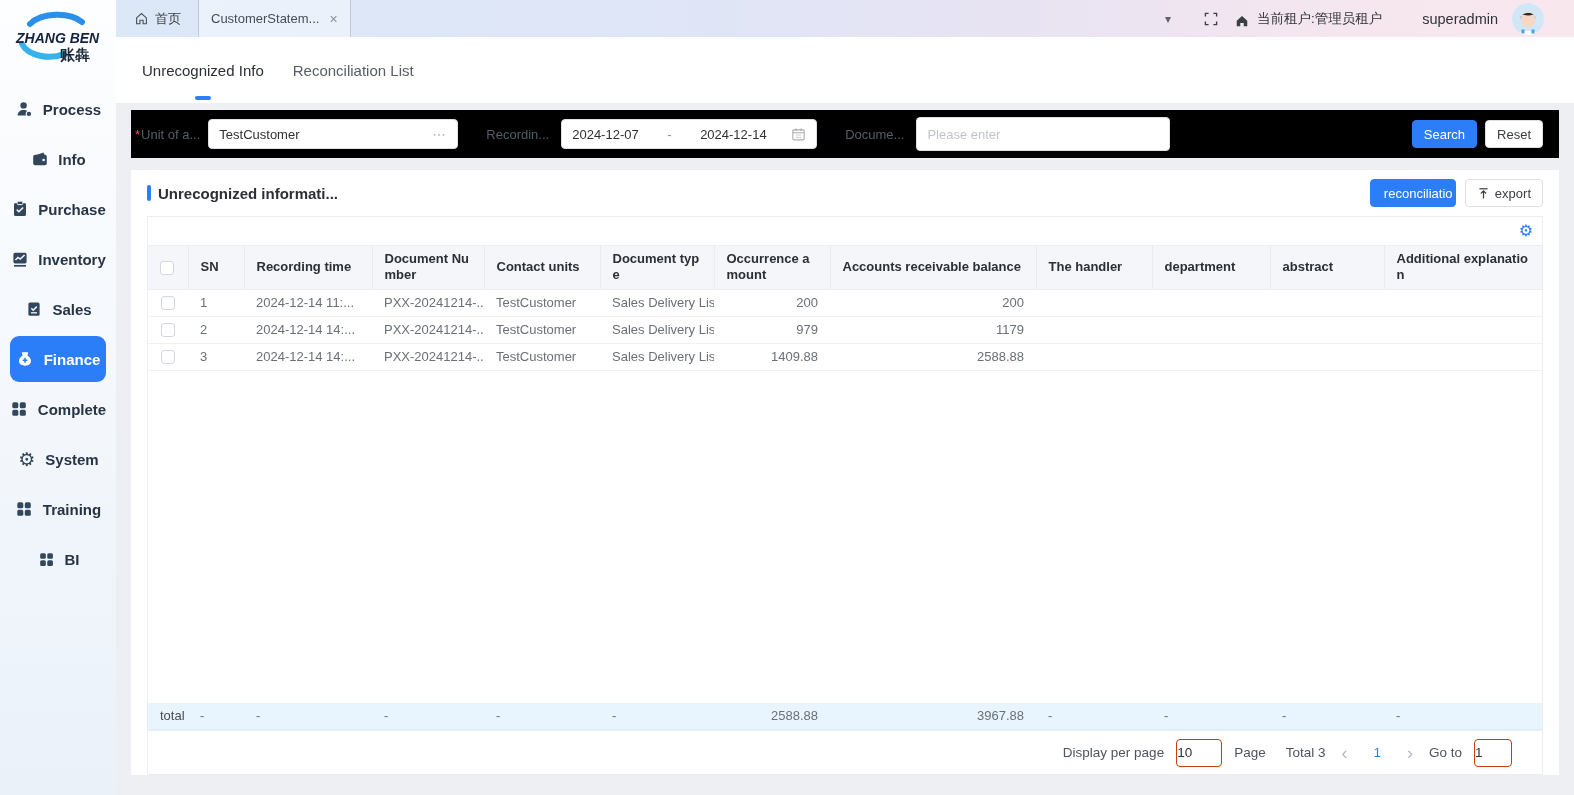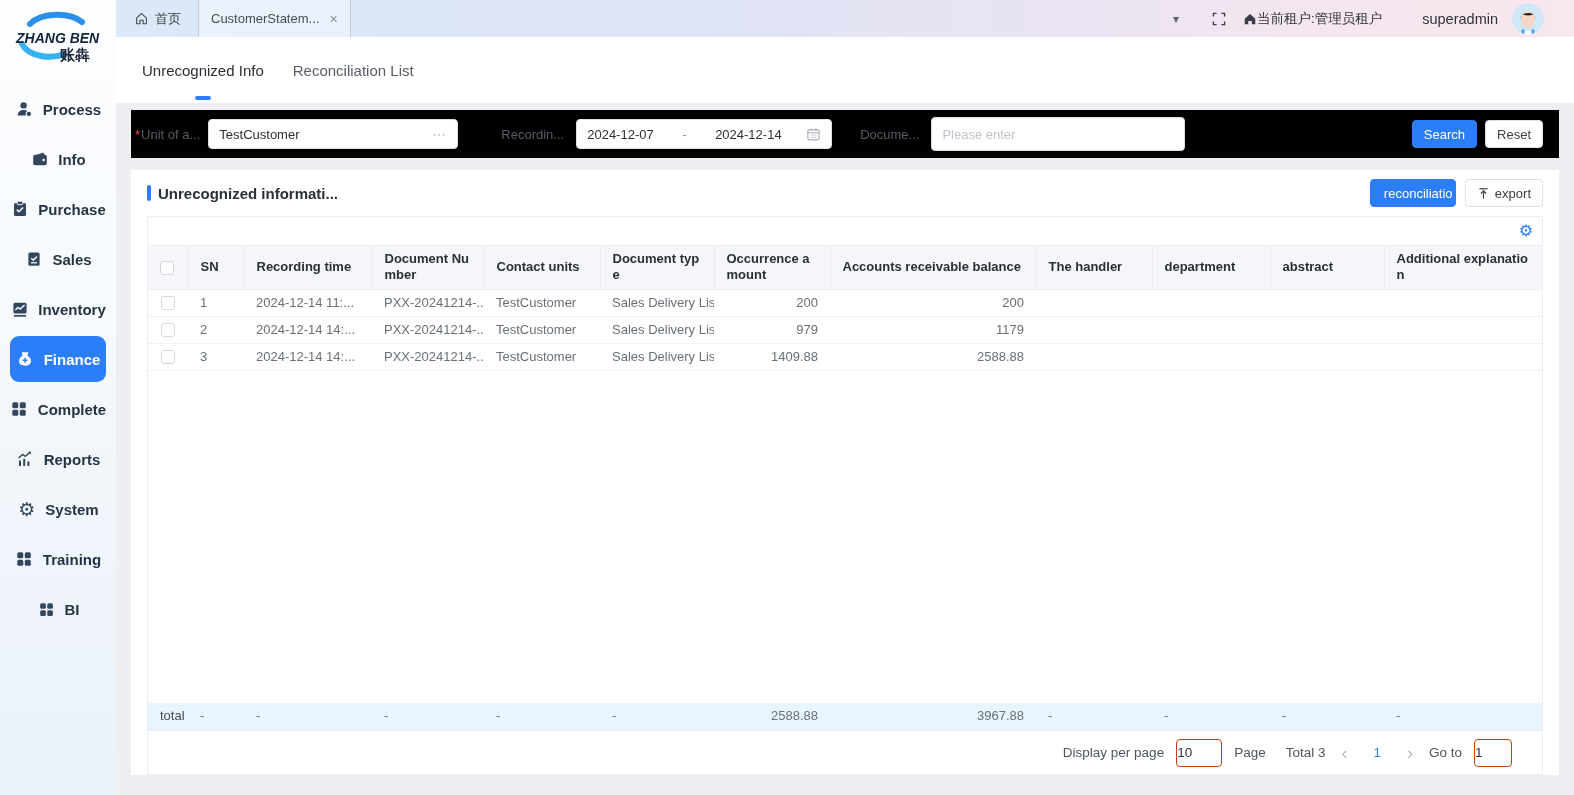--- a/index.html
+++ b/index.html
@@ -27,21 +27,21 @@
   .topbar { height:37px; flex:0 0 37px; display:flex; align-items:center; padding:0 30px 0 18px;
     background:linear-gradient(90deg,#dbe8f8 0%,#dfe5f6 40%,#e8e3f3 62%,#f4e6ef 82%,#f9e7ee 100%); }
   .crumb { display:flex; align-items:center; gap:6px; color:#3c4043; cursor:pointer; }
   .tab-chip { height:37px; margin-left:17px; padding:0 12px; display:flex; align-items:center; gap:10px;
     background:rgba(255,255,255,0.42); border-left:1px solid #c6c8d4; border-right:1px solid #c6c8d4;
     color:#474c55; cursor:pointer; }
   .tab-chip .close { color:#8a9097; font-size:14px; cursor:pointer; }
   .topbar-right { margin-left:auto; display:flex; align-items:center; }
   .caret { color:#5f6368; font-size:12px; cursor:pointer; margin-right:32px; }
   .fs-icon { cursor:pointer; margin-right:16px; display:flex; }
-  .tenant { display:flex; align-items:center; gap:0; color:#2f3338; font-weight:500; font-size:13.5px; }
+  .tenant { display:flex; align-items:flex-end; gap:8px; color:#2f3338; font-weight:500; font-size:13.5px; }
   .username { margin-left:40px; margin-right:14px; font-size:14.5px; color:#2f3338; cursor:pointer; }
   .avatar { width:32px; height:32px; border-radius:50%; overflow:hidden; cursor:pointer; }
 
   
   .tabsbar { height:66px; flex:0 0 66px; background:#fff; display:flex; align-items:center;
     padding:0 0 0 24px; gap:25px; }
   .page-tab { position:relative; height:100%; display:flex; align-items:center; font-size:15px;
     color:#565d68; cursor:pointer; padding:0 2px; }
   .page-tab.active { color:#2b2f36; font-weight:500; }
   .page-tab.active .underline { position:absolute; left:50%; transform:translateX(-50%);
@@ -151,37 +151,37 @@
               <rect x="6.2" y="1.2" width="5.6" height="3.4" rx="1" stroke="#f4f8fc" stroke-width="1"></rect>
               <path d="M5.8 9.6l2.1 2.1 4.2-4.2" fill="none" stroke="#f4f8fc" stroke-width="1.6"></path>
             </svg>
         </span>
         <span>Purchase</span>
       </div>
 
       <div class="side-item">
         <span class="ic">
           <svg width="18" height="18" viewBox="0 0 18 18" fill="#33475c">
+              <rect x="2.4" y="2.8" width="13.2" height="10.6" rx="1.6"></rect>
+              <polyline points="4.4,10 7,7.4 9.2,9 13.6,5" fill="none" stroke="#f4f8fc" stroke-width="1.5"></polyline>
+              <path d="M3 15.8h12" stroke="#33475c" stroke-width="1.7"></path>
+            </svg>
+        </span>
+        <span>Inventory</span>
+      </div>
+
+      <div class="side-item">
+        <span class="ic">
+          <svg width="18" height="18" viewBox="0 0 18 18" fill="#33475c">
               <rect x="3.4" y="2.4" width="11.2" height="13.4" rx="1.6"></rect>
               <path d="M6.3 8.3l1.9 1.9 3.6-3.6" fill="none" stroke="#f4f8fc" stroke-width="1.5"></path>
               <path d="M6 12.8h6" stroke="#f4f8fc" stroke-width="1.3"></path>
             </svg>
         </span>
         <span>Sales</span>
-      </div>
-
-      <div class="side-item">
-        <span class="ic">
-          <svg width="18" height="18" viewBox="0 0 18 18" fill="#33475c">
-              <rect x="2.4" y="2.8" width="13.2" height="10.6" rx="1.6"></rect>
-              <polyline points="4.4,10 7,7.4 9.2,9 13.6,5" fill="none" stroke="#f4f8fc" stroke-width="1.5"></polyline>
-              <path d="M3 15.8h12" stroke="#33475c" stroke-width="1.7"></path>
-            </svg>
-        </span>
-        <span>Inventory</span>
       </div>
 
       <div class="side-item active">
         <span class="ic">
           <svg width="18" height="18" viewBox="0 0 18 18">
               <path d="M6.6 5.4 5.9 3.1a.6.6 0 0 1 .6-.8h5a.6.6 0 0 1 .6.8l-.7 2.3C13.7 6.8 15 8.9 15 11c0 3-2.7 4.7-6 4.7S3 14 3 11c0-2.1 1.3-4.2 3.6-5.6z" fill="#fff"></path>
               <path d="M9 7.8v5M6.6 10.3h4.8" stroke="#2c7ef8" stroke-width="1.5" fill="none"></path>
             </svg>
         </span>
         <span>Finance</span>
@@ -192,32 +192,20 @@
           <svg width="18" height="18" viewBox="0 0 18 18" fill="#33475c">
               <rect x="2.3" y="2.3" width="6" height="6" rx="1.6"></rect>
               <rect x="9.8" y="2.3" width="6" height="6" rx="1.6"></rect>
               <rect x="2.3" y="9.8" width="6" height="6" rx="1.6"></rect>
               <rect x="9.8" y="9.8" width="6" height="6" rx="1.6"></rect>
             </svg>
         </span>
         <span>Complete</span>
       </div>
 
-      <div class="side-item">
-        <span class="ic">
-          <svg width="18" height="18" viewBox="0 0 18 18" fill="#33475c">
-              <path d="M2.6 8 6.6 4.4 9.2 6.4 14.4 2" fill="none" stroke="#33475c" stroke-width="1.5"></path>
-              <path d="M11.8 1.8h3v3z"></path>
-              <rect x="3" y="10.4" width="2" height="5.6" rx="0.6"></rect>
-              <rect x="7.2" y="8.8" width="2" height="7.2" rx="0.6"></rect>
-              <rect x="11.4" y="11.2" width="2" height="4.8" rx="0.6"></rect>
-            </svg>
-        </span>
-        <span>Reports</span>
-      </div>
 
       <div class="side-item">
         <span class="ic gear-glyph">⚙</span>
         <span>System</span>
       </div>
 
       <div class="side-item">
         <span class="ic">
           <svg width="18" height="18" viewBox="0 0 18 18" fill="#33475c">
               <rect x="2.3" y="2.3" width="6" height="6" rx="1.6"></rect>
@@ -293,21 +281,21 @@
         <span>Reconciliation List</span>
       </div>
     </div>
 
     <div class="filterbar">
       <span class="f-label"><span class="req">*</span><span>Unit of a...</span></span>
       <div class="f-box unit-box">
         <span>TestCustomer</span>
         <span class="ellipsis">⋯</span>
       </div>
-      <span class="f-label" style="margin-left:35px">Recordin...</span>
+      <span class="f-label" style="margin-left:20px">Recordin...</span>
       <div class="f-box date-box">
         <span>2024-12-07</span>
         <span class="sep">-</span>
         <span>2024-12-14</span>
         <svg width="15" height="15" viewBox="0 0 18 18">
           <rect x="2.2" y="3.4" width="13.6" height="12" rx="1.5" fill="none" stroke="#a8abb2" stroke-width="1.3"></rect>
           <path d="M2.4 6.8h13.2M6 1.8v3M12 1.8v3" stroke="#a8abb2" stroke-width="1.3" fill="none"></path>
           <path d="M5.5 9.6h7M5.5 12.4h7" stroke="#c8cbd1" stroke-width="1.1"></path>
         </svg>
       </div>

